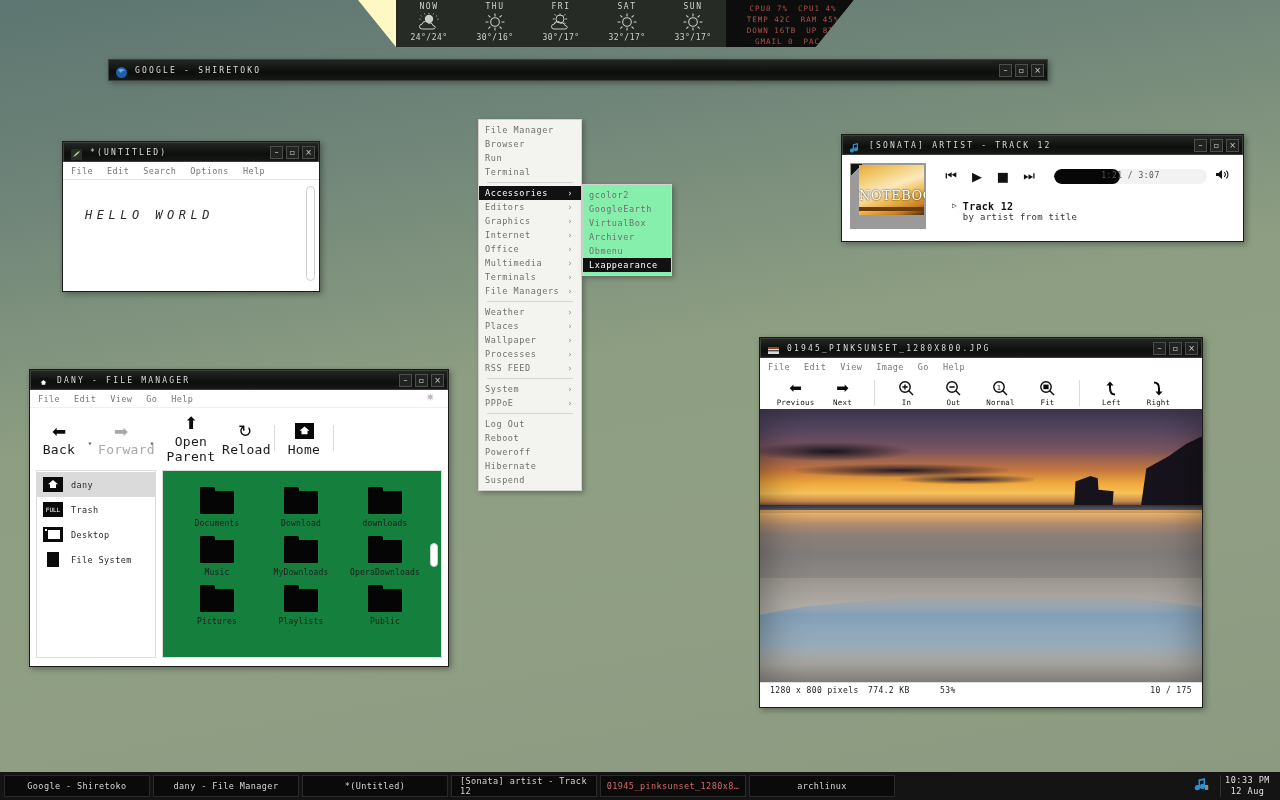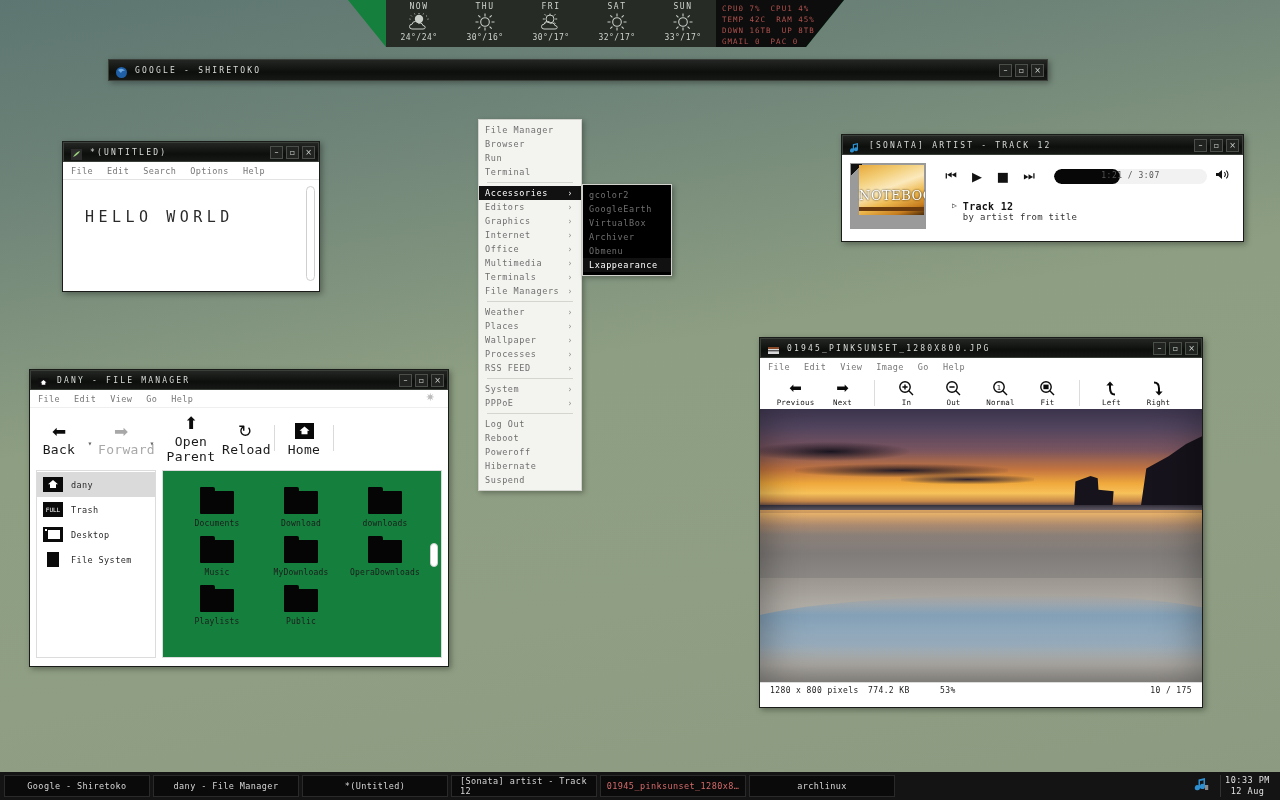--- a/index.html
+++ b/index.html
@@ -8,38 +8,38 @@
     overflow: hidden;
     font-family: "DejaVu Sans Mono", monospace;
   }
   body {
     position: relative;
     background: linear-gradient(170deg, #5d7671 0%, #6d8378 18%, #8d9e82 45%, #909f84 70%, #8b9a80 100%);
   }
 
   
   #top-panel {
-    position: absolute; left: 348px; top: 0; width: 496px; height: 47px;
-    background: #15803d;
+    position: absolute; left: 358px; top: 0; width: 496px; height: 47px;
+    background: #fef9c3;
     clip-path: polygon(38px 0, 100% 0, 100% 0, 458px 47px, 38px 47px, 0 0);
   }
   #top-panel .weather-wrap {
     position: absolute; left: 38px; top: 0; width: 330px; height: 47px;
     display: flex; background: #262b26;
   }
   #top-panel .wday {
     flex: 1; display: flex; flex-direction: column; align-items: center;
     justify-content: flex-start; padding-top: 2px;
   }
   .wday .dname { font-size: 8px; color: #cfd4cf; letter-spacing: 1.5px; }
   .wday .wicon { height: 22px; display:flex; align-items:center; justify-content:center; }
   .wday .wtemp { font-size: 8px; color: #cfd4cf; letter-spacing: .5px; }
   #top-panel .stats {
     position: absolute; left: 368px; top: 0; width: 128px; height: 47px;
-    padding: 3px 0 0 6px; background: #0c0d0c;
+    padding: 3px 0 0 6px; background: #0c0d0c; text-align: center;
   }
   .stats .srow { font-size: 7.5px; color: #b0524f; letter-spacing: 1px; line-height: 11px; white-space: nowrap; }
   .stats .srow .sp { display: inline-block; width: 10px; }
 
   
   .win { position: absolute; background: #ffffff; box-shadow: 2px 2px 6px rgba(0,0,0,.35); }
   .titlebar {
     height: 20px; background: linear-gradient(180deg,#232623 0%,#0d0f0d 60%,#151815 100%);
     display: flex; align-items: center; padding: 0 3px 0 6px; border: 1px solid #3a3f3a;
   }
@@ -56,21 +56,21 @@
   }
   .menubar { display: flex; gap: 14px; padding: 4px 8px 3px; background: #fff; }
   .menubar span { font-size: 8.5px; color: #777; letter-spacing: .4px; }
 
   
   #editor { left: 62px; top: 141px; width: 258px; height: 151px; border:1px solid #1a1c1a; }
   #editor .edit-area {
     position: relative; height: 110px; background: #fff; border-top: 1px solid #e3e3e3;
   }
   #editor .edit-text {
-    padding: 28px 0 0 22px; font-size: 15px; letter-spacing: 4.5px; color: #2a2a2a;
+    padding: 28px 0 0 22px; font-size: 12px; letter-spacing: 4.5px; color: #2a2a2a; font-style: italic;
   }
   #editor .vscroll {
     position: absolute; right: 4px; top: 6px; width: 9px; height: 95px;
     background: #fff; border: 1px solid #cfcfcf; border-radius: 5px;
   }
 
   
   #browser { left: 108px; top: 59px; width: 940px; height: 22px; padding:0; background: transparent; }
   #browser .titlebar { height: 22px; }
 
@@ -122,21 +122,21 @@
   .mi {
     padding: 2px 8px 2px 6px; font-size: 8.5px; color: #6f6f6f;
     letter-spacing: .6px; display: flex; align-items: center; white-space: nowrap;
   }
   .mi .arr { margin-left: auto; font-size: 8px; color: #8a8a8a; }
   .mi.sel { background: #111; color: #fff; }
   .mi.sel .arr { color: #fff; }
   .msep { height: 1px; background: #d5d5cf; margin: 3px 8px; }
   #submenu {
     position: absolute; left: 582px; top: 184px; width: 90px;
-    background: #000000; border: 1px solid #d2d2cc; padding: 3px 0;
+    background: #86efac; border: 1px solid #d2d2cc; padding: 3px 0;
     box-shadow: 2px 2px 5px rgba(0,0,0,.3);
   }
 
   
   #filemgr { left: 29px; top: 369px; width: 420px; height: 298px; border:1px solid #1a1c1a; }
   #filemgr .menubar { position: relative; border-bottom: 1px solid #efefef; }
   #filemgr .spinner {
     position: absolute; right: 10px; top: -1px; width: 15px; height: 15px;
     color: #bbb; font-size: 15px; line-height: 15px; text-align: center;
   }
@@ -683,20 +683,29 @@
           </div>
           <div class="flb">OperaDownloads</div>
         </div>
       <div class="fitem">
           <div class="fic">
             <span class="folder">
               <span class="tab"></span>
               <span class="bd"></span>
             </span>
           </div>
+          <div class="flb">Pictures</div>
+        </div>
+      <div class="fitem">
+          <div class="fic">
+            <span class="folder">
+              <span class="tab"></span>
+              <span class="bd"></span>
+            </span>
+          </div>
           <div class="flb">Playlists</div>
         </div>
       <div class="fitem">
           <div class="fic">
             <span class="folder">
               <span class="tab"></span>
               <span class="bd"></span>
             </span>
           </div>
           <div class="flb">Public</div>

